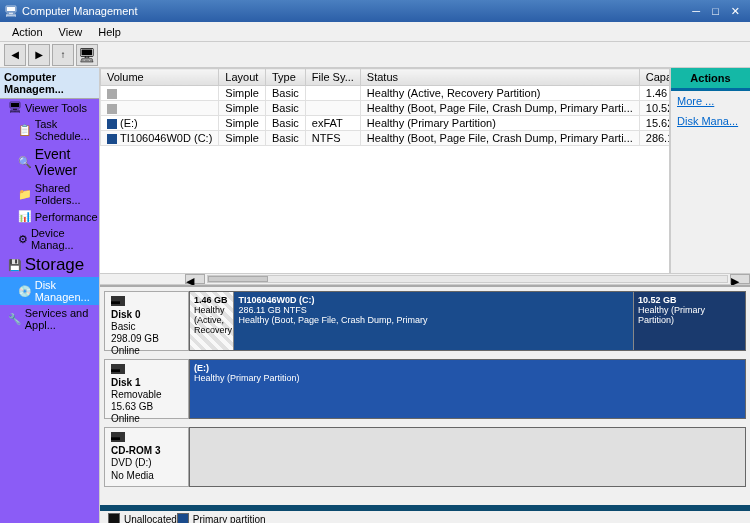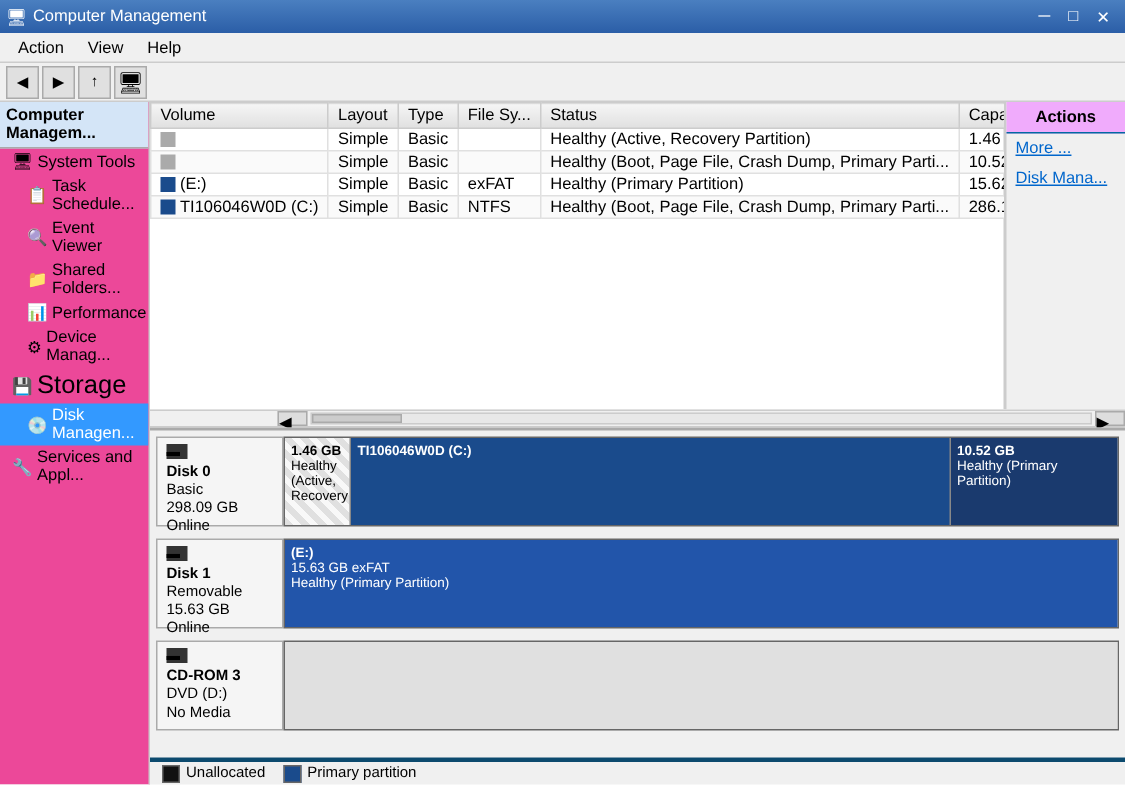--- a/index.html
+++ b/index.html
@@ -52,21 +52,21 @@
 
     
     .main-container {
       display: flex;
       height: calc(523px - 22px - 20px - 26px);
     }
 
     
     .left-panel {
       width: 100px;
-      background: #ec4899;
+      background: #8b5cf6;
       border-right: 1px solid #ccc;
       overflow: hidden;
       flex-shrink: 0;
     }
     .left-panel-title {
       background: #d4e5f7;
       padding: 3px 4px;
       font-size: 11px;
       font-weight: bold;
       border-bottom: 1px solid #aaa;
@@ -129,25 +129,25 @@
     tr:nth-child(even) { background: #fafafa; }
 
     
     .actions-panel {
       width: 80px;
       background: #f0f0f0;
       border-left: 1px solid #ccc;
       flex-shrink: 0;
     }
     .actions-header {
-      background: #f0abfc;
+      background: #14b8a6;
       padding: 4px 6px;
       font-weight: bold;
       font-size: 11px;
-      border-bottom: 1px solid #0369a1;
+      border-bottom: 3px solid #0369a1;
       text-align: center;
     }
     .action-link {
       display: block;
       padding: 4px 6px;
       color: #0066cc;
       text-decoration: underline;
       cursor: pointer;
       font-size: 11px;
     }
@@ -207,25 +207,24 @@
       );
     }
     .partition.blue { background: #1a4b8c; color: white; }
     .partition.dark-blue { background: #1a3a6e; color: white; }
     .partition.med-blue { background: #2255aa; color: white; }
 
     
     .legend-bar {
       height: 18px;
       display: flex;
-      align-items: center;
+      align-items: flex-start;
       padding: 2px 8px;
-      gap: 12px;
       background: #f0f0f0;
-      border-top: 3px solid #0c4a6e;
+      border-top: 6px solid #0c4a6e;
     }
     .legend-item {
       display: flex;
       align-items: center;
       gap: 4px;
       font-size: 10px;
     }
     .legend-box {
       width: 12px;
       height: 12px;
@@ -261,29 +260,29 @@
 
 <div class="main-container">
 
   <div class="left-panel">
     <div class="left-panel-title">
       <span>Computer Managem...</span>
     </div>
     <div id="tree-container">
         <div class="tree-item" style="padding-left: 8px;">
           <span style="font-size:11px;">🖥</span>
-          <span style="font-size:11px;">System Tools</span>
+          <span style="font-size:11px;">Viewer Tools</span>
         </div>
         <div class="tree-item" style="padding-left: 18px;">
           <span style="font-size:11px;">📋</span>
           <span style="font-size:11px;">Task Schedule...</span>
         </div>
         <div class="tree-item" style="padding-left: 18px;">
           <span style="font-size:11px;">🔍</span>
-          <span style="font-size:11px;">Event Viewer</span>
+          <span style="font-size:14px;">Event Viewer</span>
         </div>
         <div class="tree-item" style="padding-left: 18px;">
           <span style="font-size:11px;">📁</span>
           <span style="font-size:11px;">Shared Folders...</span>
         </div>
         <div class="tree-item" style="padding-left: 18px;">
           <span style="font-size:11px;">📊</span>
           <span style="font-size:11px;">Performance</span>
         </div>
         <div class="tree-item" style="padding-left: 18px;">
@@ -386,39 +385,40 @@
               <div>298.09 GB</div>
               <div>Online</div>
             </div>
             <div class="disk-partitions">
               <div class="partition striped" style="width: 8%; flex-shrink: 0;">
                 <div style="font-weight: bold;">1.46 GB</div>
                 <div style="">Healthy (Active, Recovery</div>
               </div>
               <div class="partition blue" style="width: 72%; flex-shrink: 0;">
                 <div style="font-weight: bold;">TI106046W0D (C:)</div>
+                <div style="">286.11 GB NTFS</div>
+                <div style="">Healthy (Boot, Page File, Crash Dump, Primary</div>
               </div>
               <div class="partition dark-blue" style="width: 20%; flex-shrink: 0;">
                 <div style="font-weight: bold;">10.52 GB</div>
                 <div style="">Healthy (Primary Partition)</div>
               </div>
             </div>
           </div>
           <div class="disk-row">
             <div class="disk-label">
               <span style="display: inline-block; width: 14px; height: 10px; background: rgb(51, 51, 51); margin-bottom: 2px; font-size: 9px;">▬</span>
               <div class="disk-name">Disk 1</div>
               <div>Removable</div>
               <div>15.63 GB</div>
               <div>Online</div>
             </div>
             <div class="disk-partitions">
               <div class="partition med-blue" style="width: 100%; flex-shrink: 0;">
                 <div style="font-weight: bold;">(E:)</div>
-                <div style="">15.63 GB exFAT</div>
                 <div style="">Healthy (Primary Partition)</div>
               </div>
             </div>
           </div>
           <div class="disk-row">
             <div class="disk-label">
               <span style="display: inline-block; width: 14px; height: 10px; background: rgb(51, 51, 51); margin-bottom: 2px; font-size: 9px;">▬</span>
               <div class="disk-name">CD-ROM 3</div>
               <div>DVD (D:)</div>
               <div></div>

